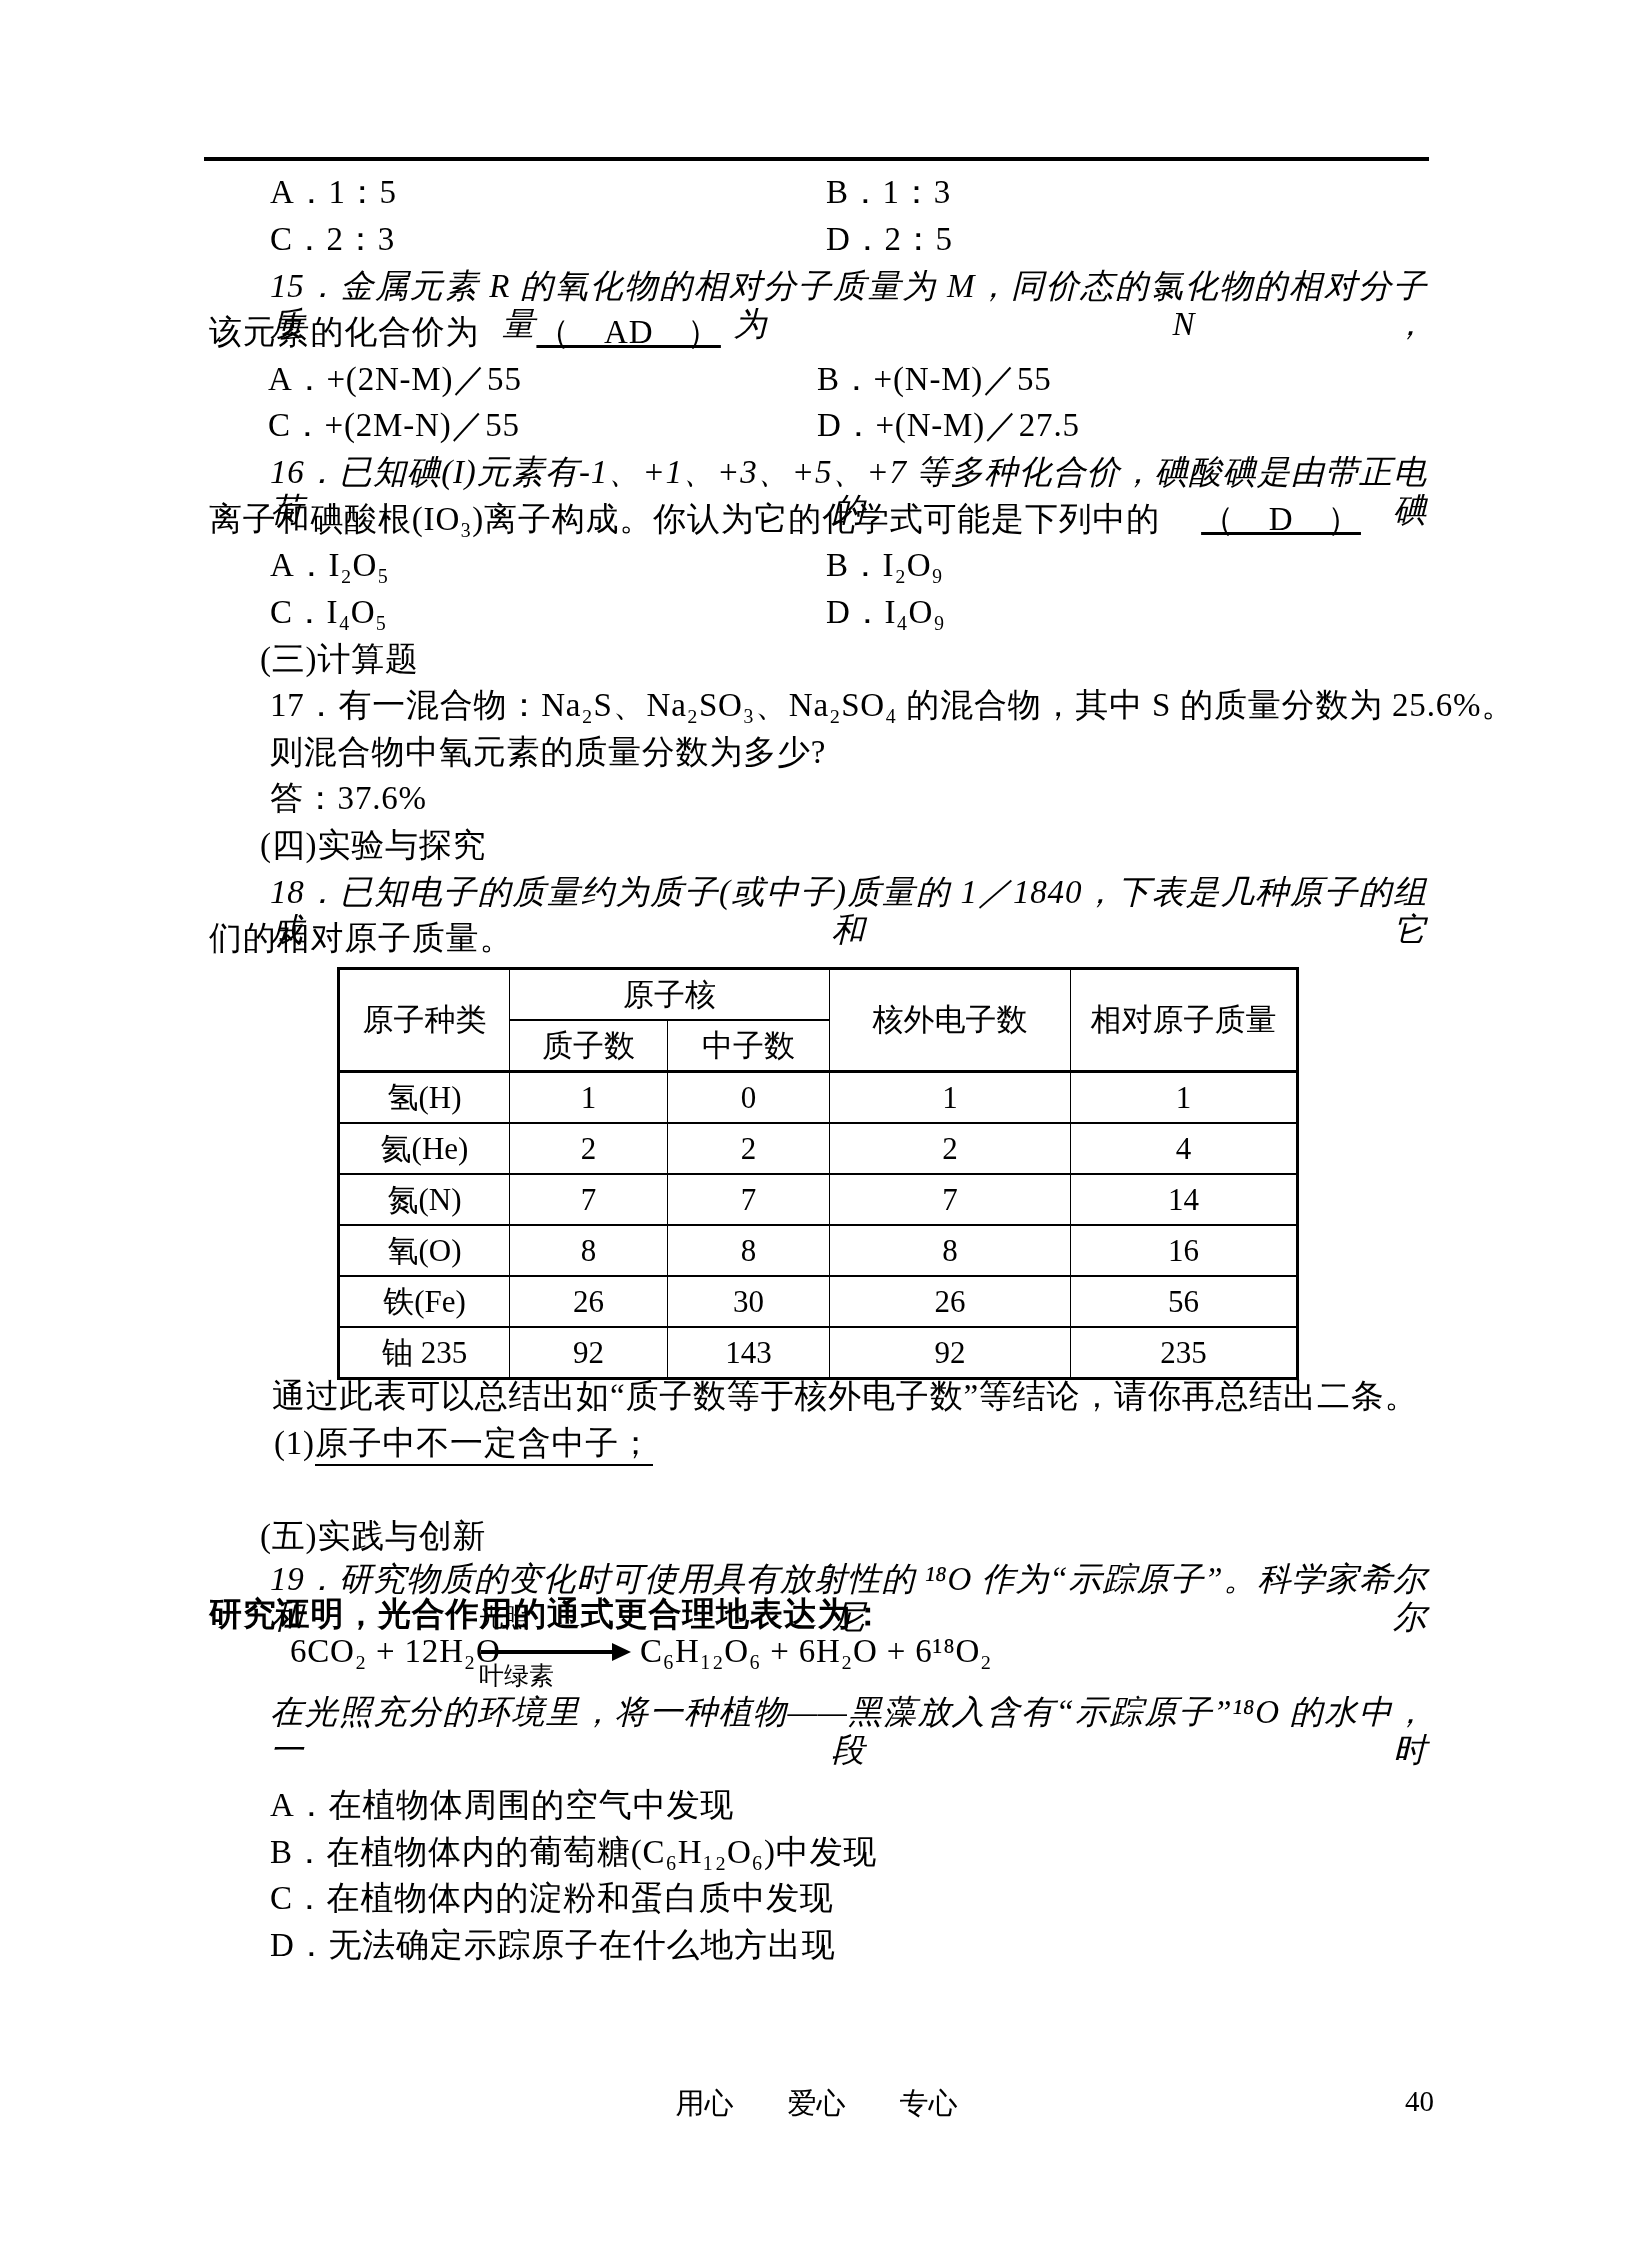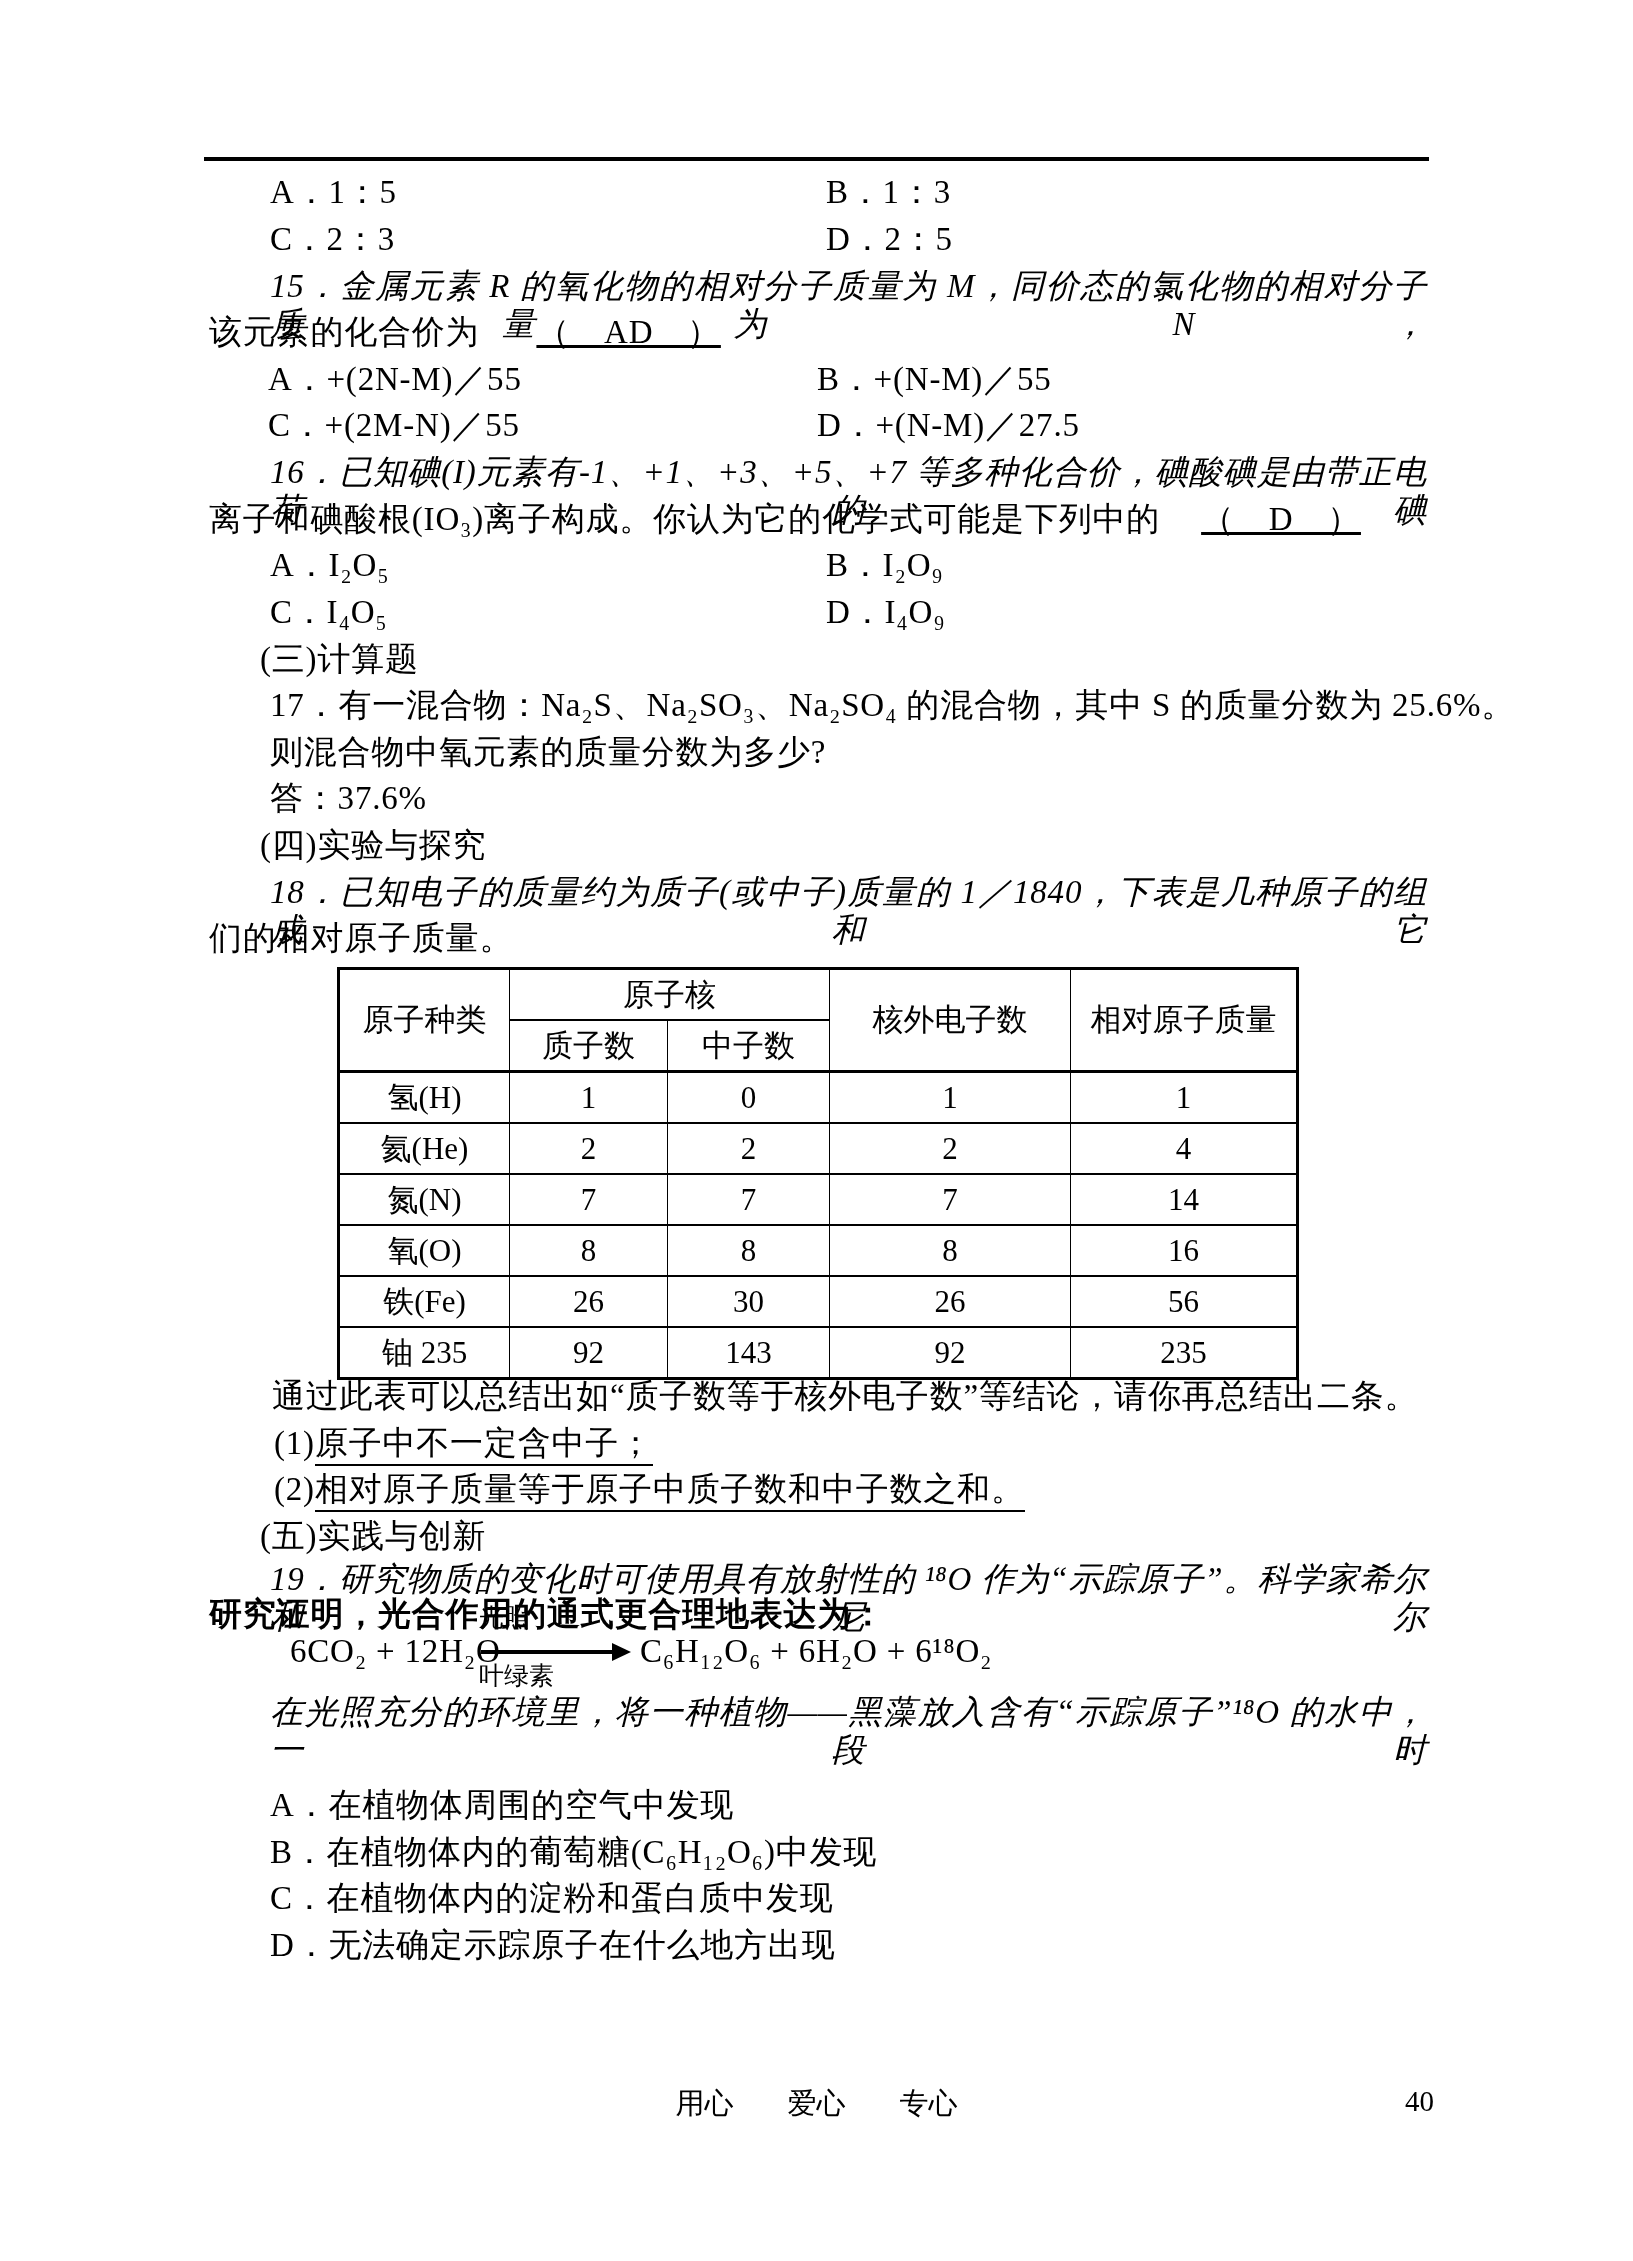--- a/index.html
+++ b/index.html
@@ -177,23 +177,20 @@
       <td>92</td>
       <td>235</td>
     </tr>
   </tbody>
     </table>
 
   <div class="line" style="left:272px;top:1377px;">通过此表可以总结出如“质子数等于核外电子数”等结论，请你再总结出二条。</div>
   <div class="line" style="left:274px;top:1424px;">
     <span>(1)</span><span class="u">原子中不一定含中子；</span>
   </div>
-  <div class="line" style="left:274px;top:1470px;">
-    <span>(2)</span><span class="u">相对原子质量等于原子中质子数和中子数之和。</span>
-  </div>
 
   <div class="line" style="left:260px;top:1517px;">(五)实践与创新</div>
 
   <div class="line stretch" style="left:270px;top:1560px;">19．研究物质的变化时可使用具有放射性的 ¹⁸O 作为“示踪原子”。科学家希尔和尼尔</div>
   <div class="line" style="left:209px;top:1595px;font-weight:bold;">研究证明，光合作用的通式更合理地表达为：</div>
 
   <div class="line" style="left:270px;top:1632px;margin-left:20px;">6CO₂ + 12H₂O</div>
   <div class="eq-label" style="top:1605px;">光照</div>
   <div class="arrow-bar"></div>
   <div class="arrow-head"></div>

